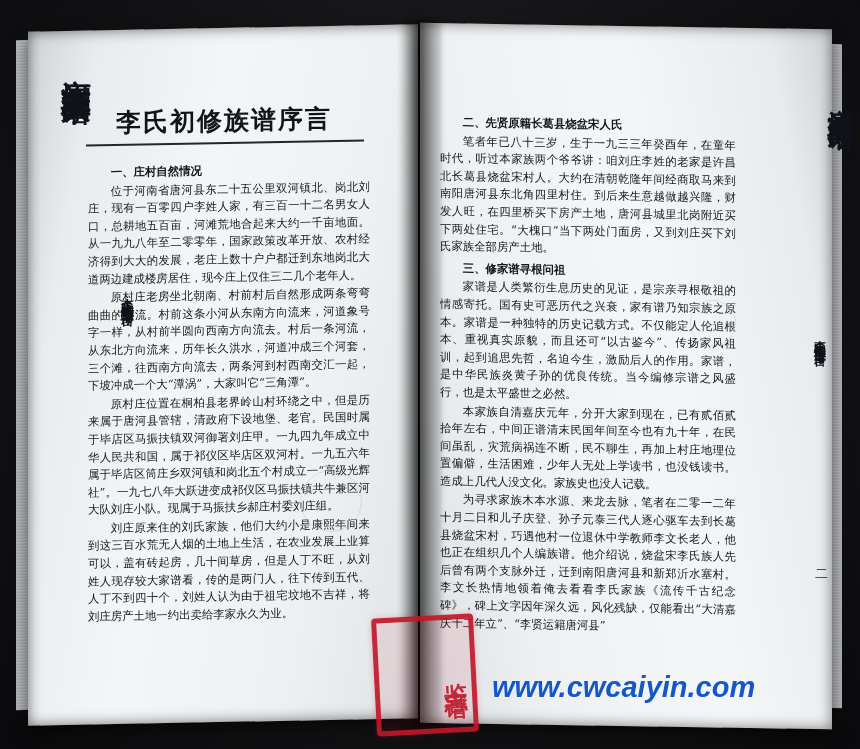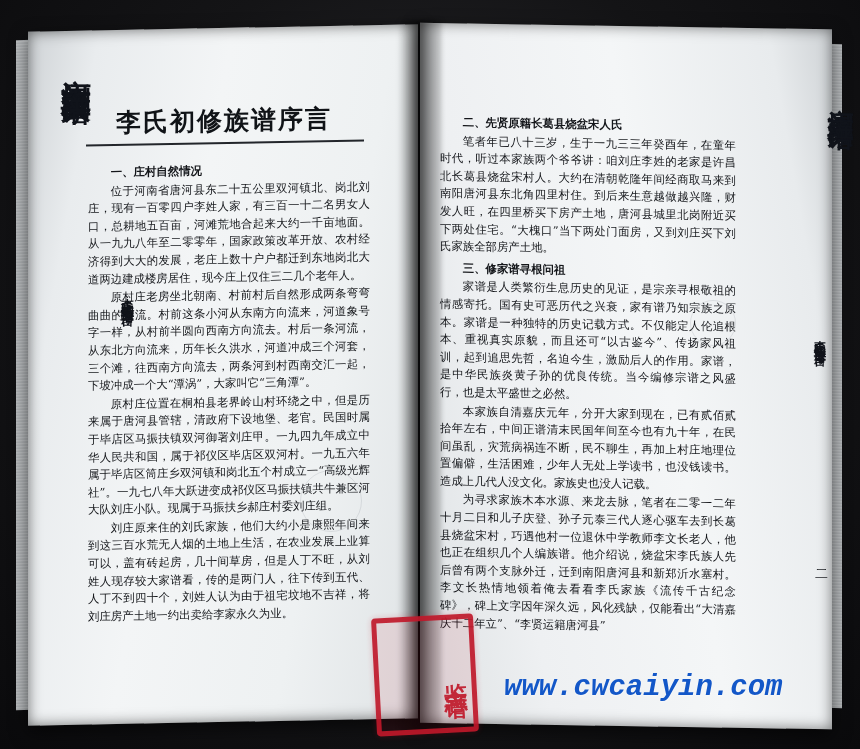--- a/index.html
+++ b/index.html
@@ -127,26 +127,25 @@
   .brand{
     position:absolute;left:452px;top:636px;
     font-family:"DejaVu Sans","Liberation Sans",sans-serif;
     font-weight:bold;font-size:31px;color:#ffffff;
     letter-spacing:1px;
     text-shadow:0 2px 4px rgba(0,0,0,.85), 0 0 2px rgba(0,0,0,.9);
     white-space:nowrap;
   }
   .url{
     position:absolute;left:492px;top:671px;
-    font-family:Liberation Mono, monospace;
+    font-family:Liberation Sans, sans-serif;
     font-weight:bold;font-style:italic;font-size:29px;color:#1357c8;
     letter-spacing:0px;
     text-shadow:0 1px 2px rgba(255,255,255,.55);
     white-space:nowrap;
-    margin-left:12px;
   }
   
   .wm{
     position:absolute;border:1px solid rgba(120,130,140,.18);border-radius:50%;
   }
 </style>
 </head>
 <body>
 
 <div id="page">

